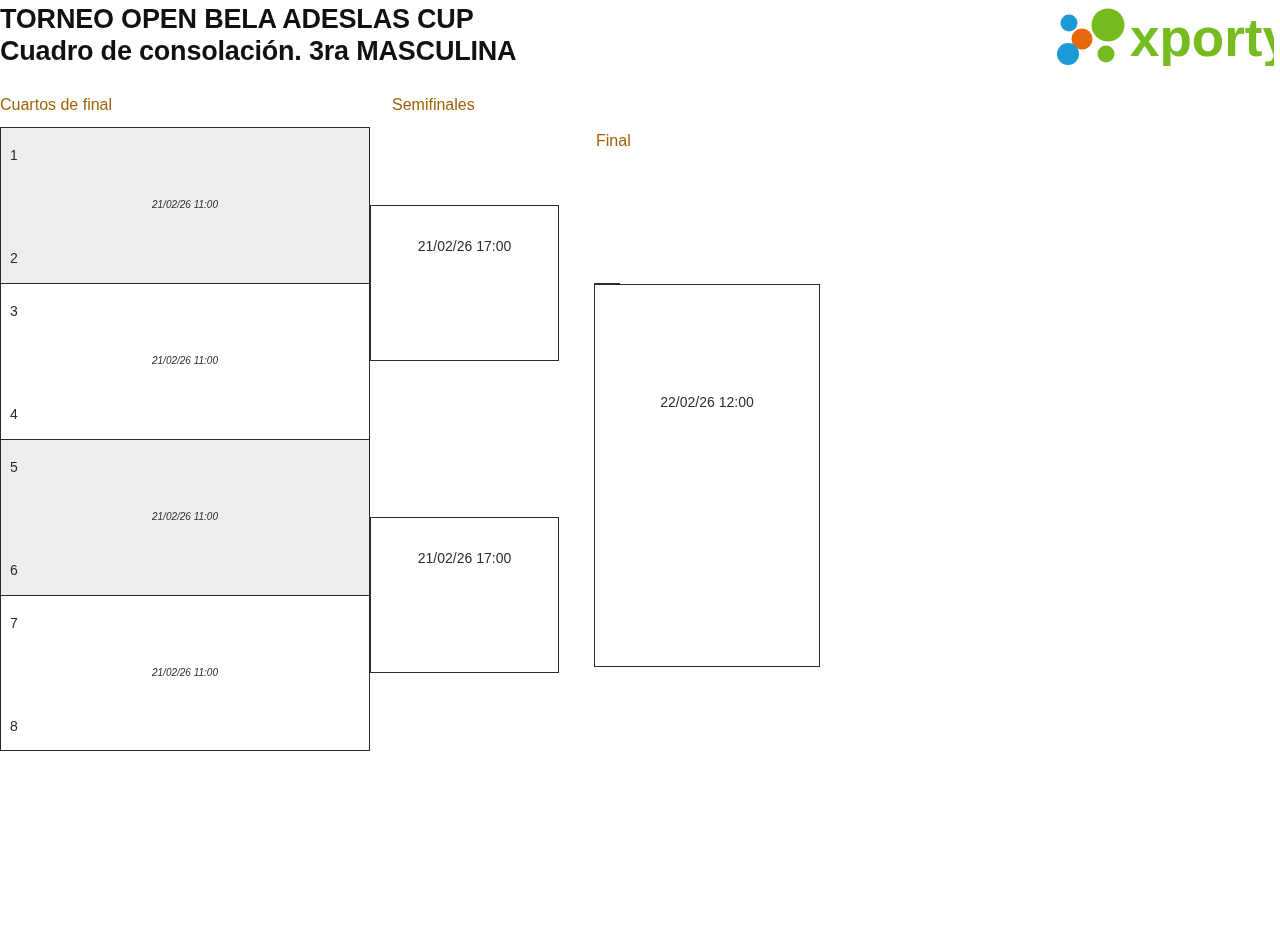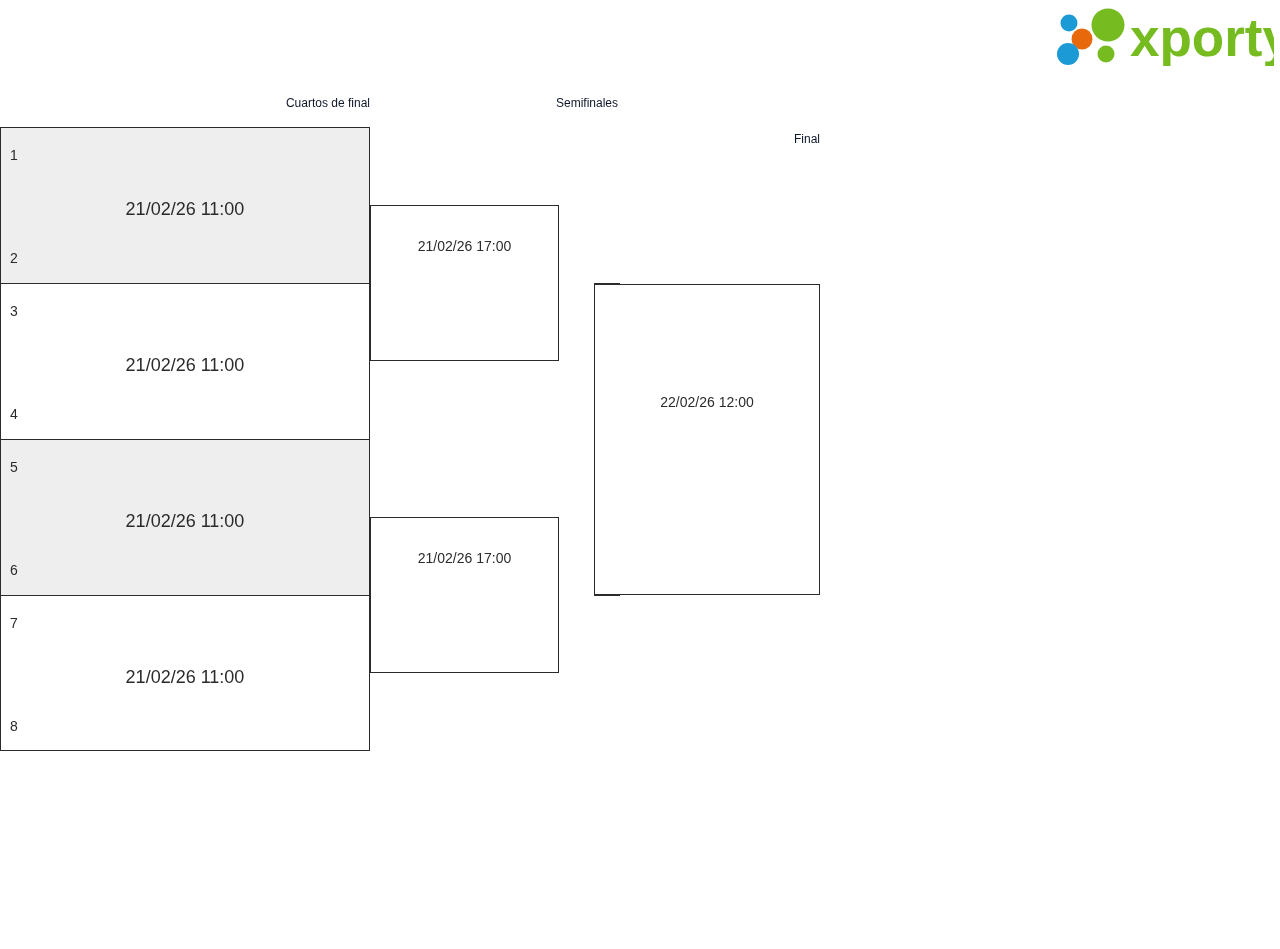--- a/index.html
+++ b/index.html
@@ -19,22 +19,22 @@
     letter-spacing: -0.2px; color: #111111; white-space: nowrap;
   }
   .title-line.l1 { padding-top: 3px; }
 
   
   .logo { position: absolute; right: 6px; top: 6px; width: 228px; height: 60px; }
   .logo svg { display: block; }
 
   
   .round-head {
-    position: absolute; font-size: 12px; font-weight: 400;
-    color: #0f172a; white-space: nowrap; text-align: right;
+    position: absolute; font-size: 16px; font-weight: 400;
+    color: #a16207; white-space: nowrap; text-align: left;
   }
   .round-head.r0 { left: 0px;   top: 96px; width: 370px; }
   .round-head.r1 { left: 392px; top: 96px; width: 226px; }
   .round-head.r2 { left: 596px; top: 96px; width: 224px; margin-top: 36px; }
 
   
   .bracket { position: absolute; left: 0; top: 0; width: 1280px; height: 949px; }
 
   .qf-col { position: absolute; left: 0px; top: 127px; width: 370px; }
   .qf-cell {
@@ -45,59 +45,63 @@
   .qf-cell.shaded { background: #eeeeee; }
   .qf-cell.last { border-bottom: 1px solid #2b2b2b; }
   .seed {
     position: absolute; left: 9px; font-size: 14px; color: #2b2b2b;
     line-height: 14px;
   }
   .seed.top { top: 20px; }
   .seed.bot { top: 123px; }
   .qf-date {
     position: absolute; left: 0; right: 0; top: 71px;
-    text-align: center; font-size: 18px; color: #2b2b2b;
+    text-align: center; font-size: 10px; color: #2b2b2b; font-style: italic;
   }
 
   
   .sf-box {
     position: absolute; left: 370px; width: 189px;
     border: 1px solid #2b2b2b;
     background: #ffffff;
   }
   .sf-box.s1 { top: 205px; height: 156px; }
   .sf-box.s2 { top: 517px; height: 156px; }
   .sf-date {
     position: absolute; left: 0; right: 0; top: 32px;
     text-align: center; font-size: 14px; color: #2b2b2b;
   }
 
   
   .final-box {
     position: absolute; left: 594px; top: 284px;
-    width: 226px; height: 311px;
+    width: 226px; height: 383px;
     border: 1px solid #2b2b2b; background: #ffffff; text-decoration: underline;
   }
   .final-date {
     position: absolute; left: 0; right: 0; top: 109px;
     text-align: center; font-size: 14px; color: #2b2b2b;
   }
 
   
   .conn {
     position: absolute; background: #2b2b2b; height: 1px;
   }
   .conn.c-sf1 { left: 594px; top: 283px; width: 26px; }
   .conn.c-sf2 { left: 594px; top: 595px; width: 26px; }
 </style>
 </head>
 <body>
 
 <div class="page">
 
+  <div class="title-block">
+    <div class="title-line l1">TORNEO OPEN BELA ADESLAS CUP</div>
+    <div class="title-line l2">Cuadro de consolación. 3ra MASCULINA</div>
+  </div>
 
   <div class="logo">
     <svg width="228" height="60" viewBox="0 0 228 60" xmlns="http://www.w3.org/2000/svg" aria-label="xporty">
       <g>
         <circle cx="23" cy="17" r="8.5" fill="#1b9ad6"></circle>
         <circle cx="36" cy="33" r="10.5" fill="#e8690b"></circle>
         <circle cx="22" cy="48" r="11" fill="#1b9ad6"></circle>
         <circle cx="62" cy="19" r="16.5" fill="#76bc21"></circle>
         <circle cx="60" cy="48" r="8.5" fill="#76bc21"></circle>
       </g>

